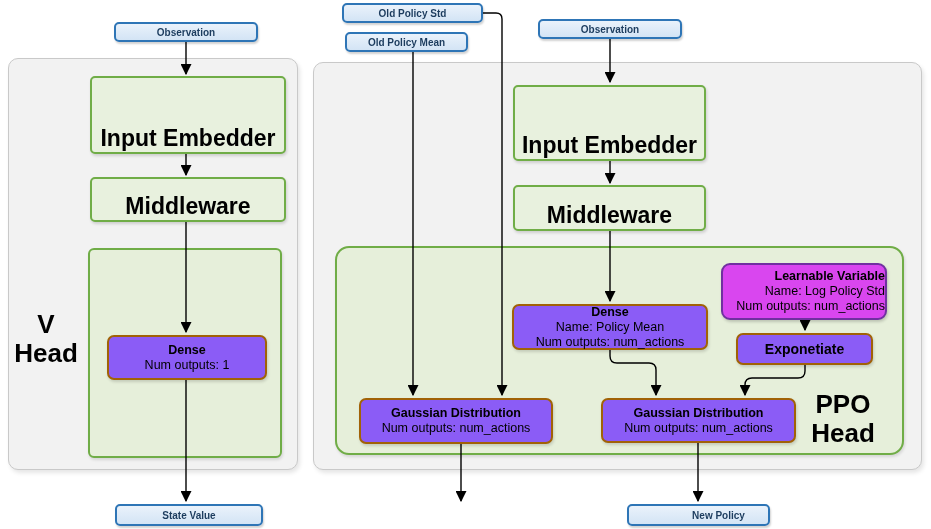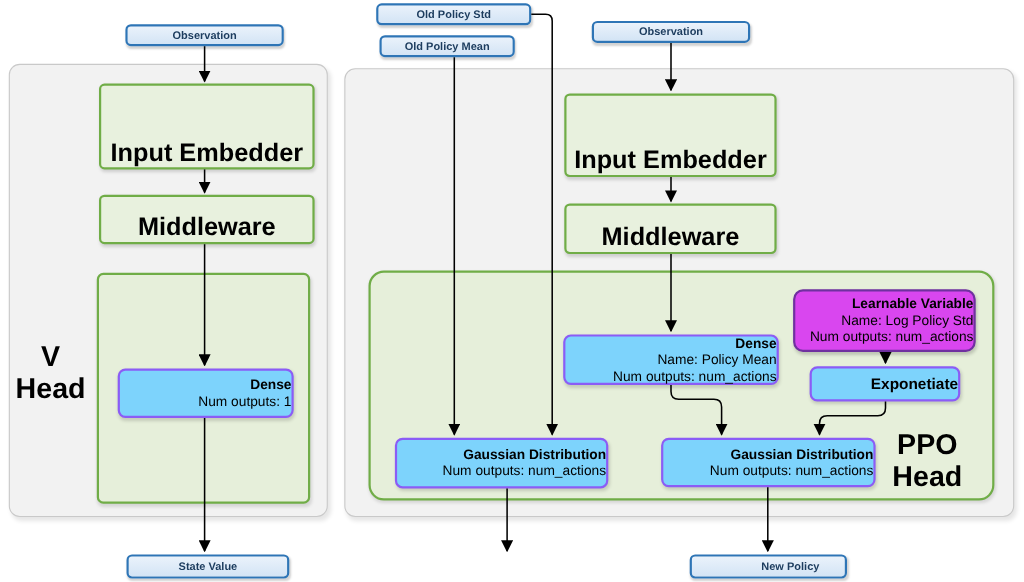--- a/index.html
+++ b/index.html
@@ -20,22 +20,22 @@
   }
   #ppo-green{border-radius:14px;}
   
   .greenleaf{
     background:#E8F1DE;border:2px solid #70AD47;border-radius:5px;
     display:flex;align-items:flex-end;justify-content:center;
     font-weight:bold;font-size:23px;box-shadow:1px 2px 3px rgba(0,0,0,0.15);
   }
   
   .orange{
-    background:#7dd3fc;border:2px solid #8b5cf6;border-radius:7px;
-    display:flex;flex-direction:column;align-items:flex-end;justify-content:center;
+    background:#8b5cf6;border:2px solid #a16207;border-radius:7px;
+    display:flex;flex-direction:column;align-items:center;justify-content:center;
     box-shadow:1px 2px 3px rgba(0,0,0,0.15);
   }
   
   .purple{
     background:#d946ef;border:2.5px solid #7030A0;border-radius:9px;
     display:flex;flex-direction:column;align-items:flex-end;justify-content:center;
     box-shadow:1px 2px 3px rgba(0,0,0,0.18);
   }
   .bt{font-weight:bold;font-size:12.5px;line-height:15px;}
   .bl{font-size:12.5px;line-height:15px;}

